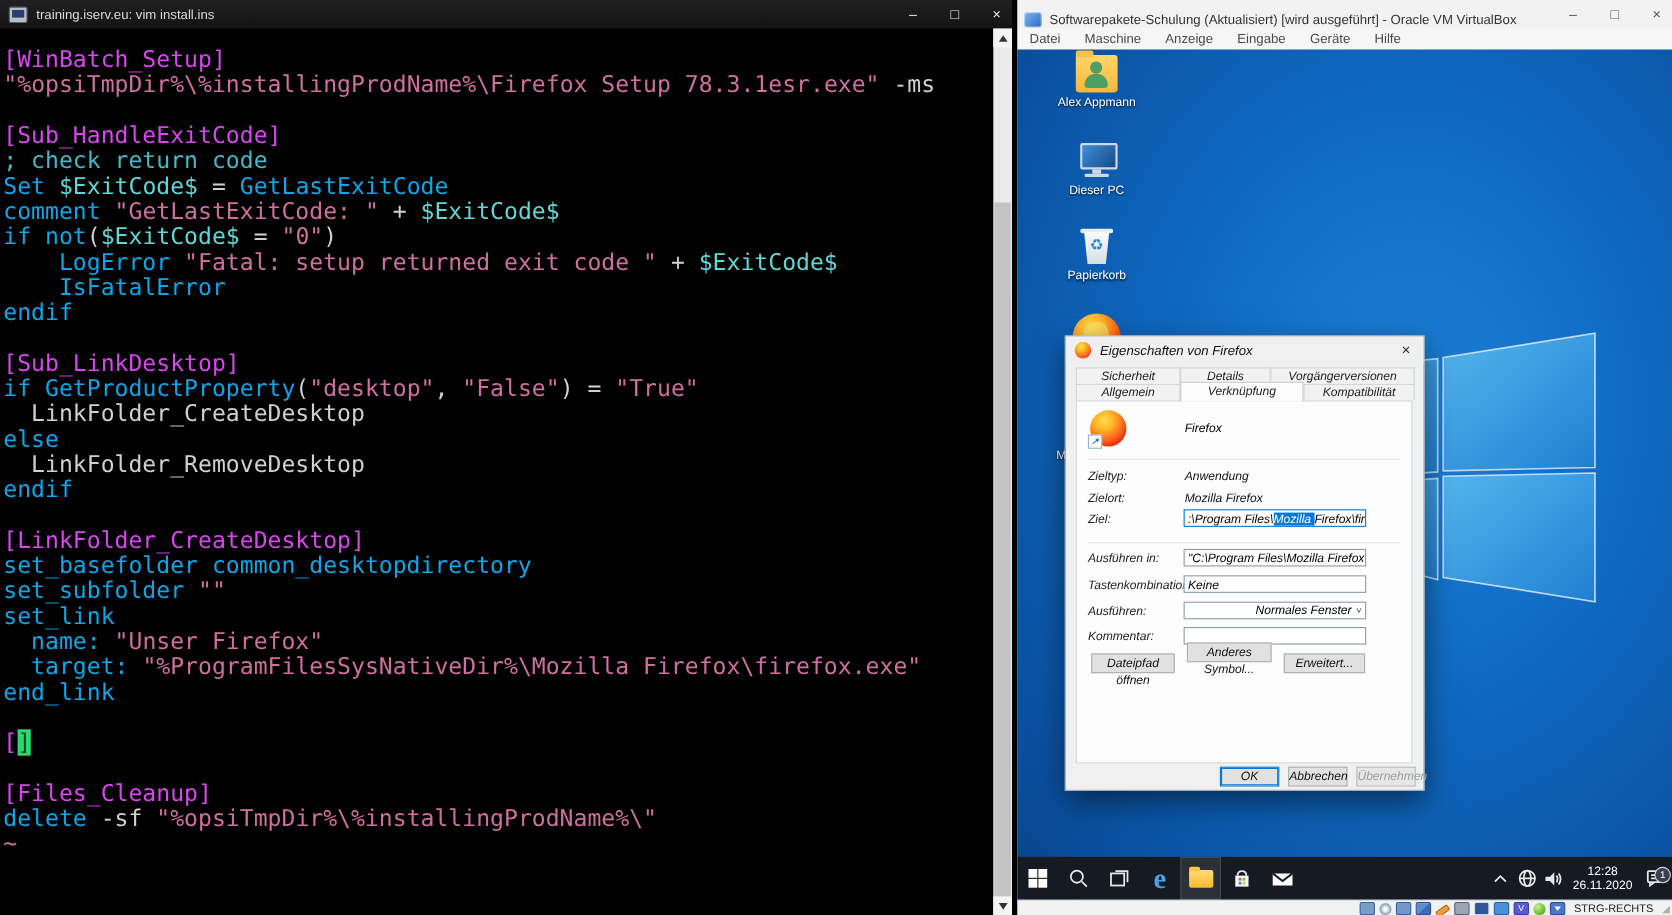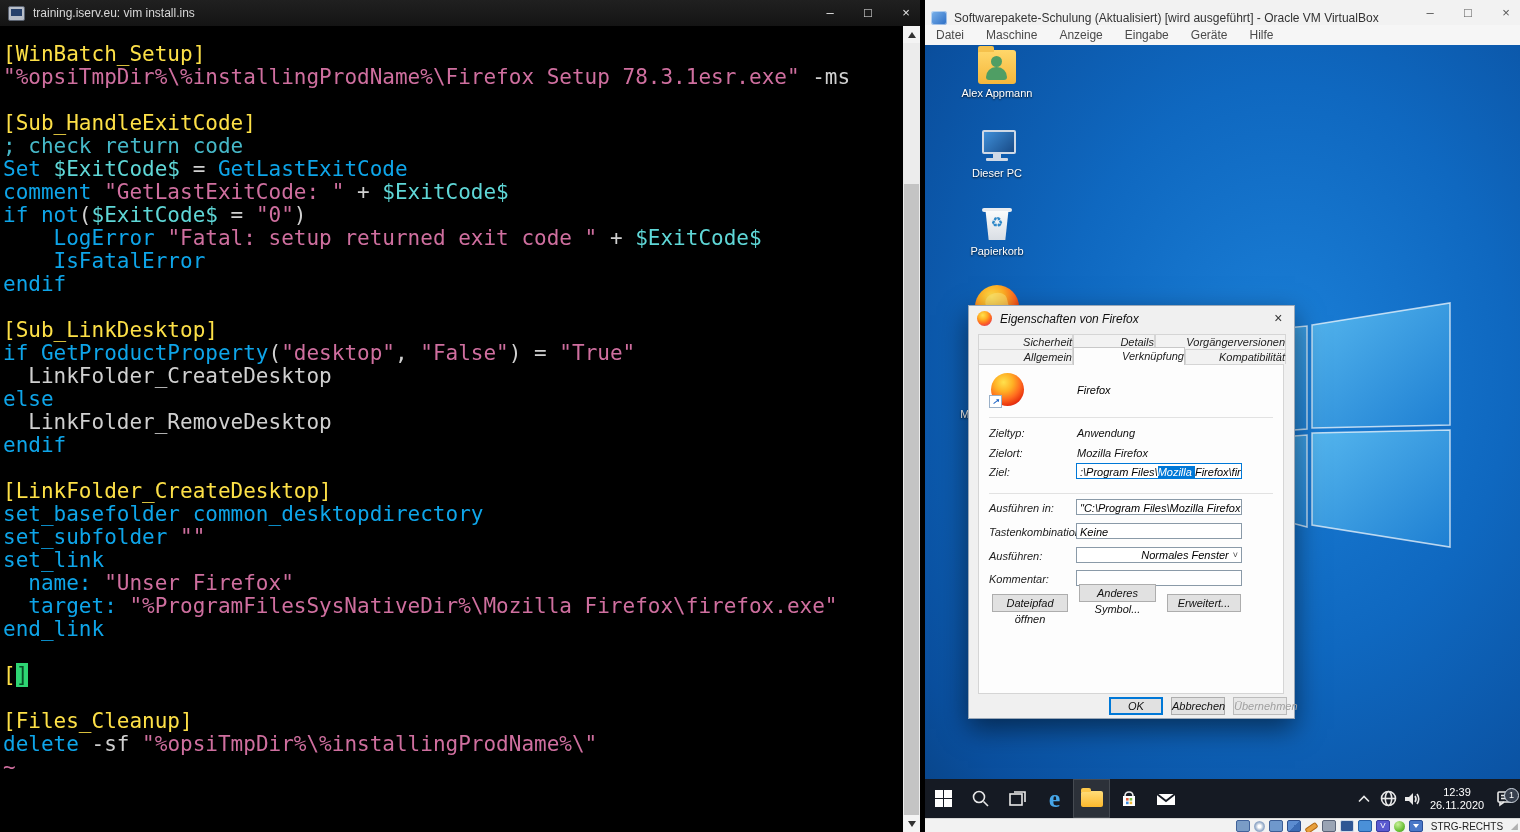--- a/index.html
+++ b/index.html
@@ -11,21 +11,21 @@
     background:linear-gradient(#202020,#141414);display:flex;align-items:center;}
   .putty-ico{width:15px;height:13px;margin-left:8px;background:#b8bec8;border:1px solid #5a6270;
     border-radius:2px;position:relative;}
   .putty-ico::after{content:"";position:absolute;left:2px;top:2px;right:2px;bottom:4px;background:#26406a;}
   .putty-title .ttext{color:#d8d8d8;font-size:12px;margin-left:8px;}
   .wbtns{position:absolute;right:6px;top:0;height:26px;display:flex;align-items:center;gap:22px;}
   .wbtn{color:#e8e8e8;font-size:13px;width:16px;text-align:center;line-height:16px;}
   .term{position:absolute;left:3px;top:43px;width:898px;
     font-family:"DejaVu Sans Mono",monospace;font-size:21px;line-height:23px;white-space:pre;}
   .tline{height:23px;}
-  .g{color:#fde047}.k{color:#0ea5e9}.s{color:#cf6f9f}.v{color:#5fd7d7}
+  .g{color:#d946ef}.k{color:#0ea5e9}.s{color:#cf6f9f}.v{color:#5fd7d7}
   .c{color:#46b8c8}.w{color:#d0d0d0}.u{}
   .cur{background:#2ed573;color:#064d26}
   .term-status{position:absolute;left:3px;top:787px;width:898px;height:24px;
     font-family:"DejaVu Sans Mono",monospace;font-size:21px;color:#e8e8e8;}
   .mode{font-weight:bold;}
   .ruler{position:absolute;left:674px;top:0;}
   .scrollpos{position:absolute;left:840px;top:0;}
   .pscroll{position:absolute;left:903px;top:26px;width:17px;height:806px;background:#ececec;}
   .ps-arrow{position:absolute;left:0;width:17px;height:17px;background:#f4f4f4;display:flex;
     align-items:center;justify-content:center;}
@@ -78,21 +78,21 @@
     border:1px solid #9aa8b8;box-shadow:0 10px 26px rgba(0,0,0,.5);font-size:11px;color:#000;font-style:italic;}
   .dlg-title{position:absolute;left:0;top:0;right:0;height:25px;background:#f0f0f0;display:flex;align-items:center;}
   .mini-ff{width:15px;height:15px;border-radius:50%;margin-left:8px;
     background:radial-gradient(circle at 38% 28%, #ffe14d 0%, #ffb024 32%, #ff6a1f 58%, #d0187c 100%);}
   .dlg-title .ttext{margin-left:8px;font-size:12px;color:#111;}
   .dlg-close{position:absolute;right:4px;top:2px;width:24px;height:20px;text-align:center;line-height:20px;
     font-size:14px;color:#333;}
   .tabs{position:absolute;left:9px;top:28px;width:308px;}
   .tabrow{display:flex;height:15px;}
   .tab{box-sizing:border-box;border:1px solid #d5d5d5;border-bottom:none;background:#f2f2f2;
-    text-align:right;font-size:11px;color:#222;line-height:14px;height:15px;}
+    text-align:center;font-size:11px;color:#222;line-height:14px;height:15px;}
   .tab.active{background:#fdfdfd;position:relative;top:-2px;height:18px;line-height:17px;z-index:3;
     border-color:#c8c8c8;}
   .tabpage{position:absolute;left:9px;top:58px;width:306px;height:330px;background:#fdfdfd;
     border:1px solid #d5d5d5;box-sizing:border-box;}
   .ff32{position:absolute;left:12px;top:8px;width:33px;height:33px;border-radius:50%;
     background:radial-gradient(circle at 38% 28%, #ffe14d 0%, #ffb024 30%, #ff6a1f 55%, #e8320d 75%, #a5087c 100%);}
   .ff32 .scbadge{width:11px;height:11px;font-size:8px;}
   .appname{position:absolute;left:98px;top:19px;}
   .hr{position:absolute;left:10px;width:284px;border-top:1px solid #e2e2e2;}
   .frow-label{position:absolute;left:10px;color:#222;}
@@ -364,21 +364,21 @@
             </svg>
           </div>
           <div class="tray-ico">
             <svg width="18" height="16">
               <polygon points="2,6 6,6 10,2 10,14 6,10 2,10" fill="#e8e8e8"></polygon>
               <path class="st" d="M12,5 q2,3 0,6"></path>
                 <path class="st" d="M14,3 q3.5,5 0,10"></path>
             </svg>
           </div>
           <div class="clock">
-            <div>12:39</div>
+            <div>12:28</div>
             <div>26.11.2020</div>
           </div>
           <div class="action">
             <svg width="19" height="17">
               <rect class="st" x="2" y="2" width="14" height="10" rx="1"></rect>
               <line class="st" x1="5" y1="5.5" x2="13" y2="5.5"></line>
                 <line class="st" x1="5" y1="8.5" x2="10" y2="8.5"></line>
               <polyline class="st" points="4,12 4,15 8,12"></polyline>
             </svg>
             <span class="badge">1</span>

